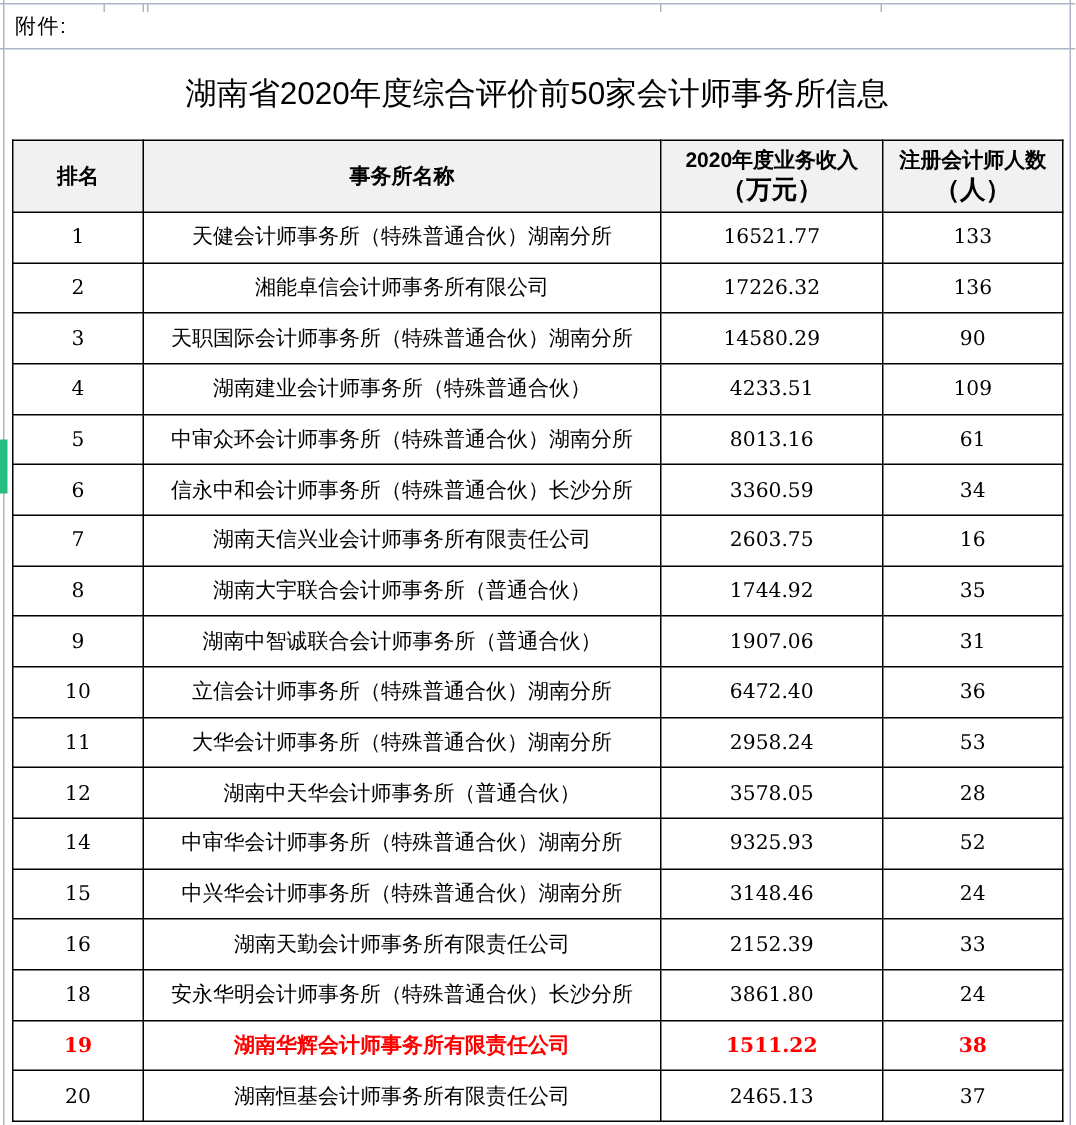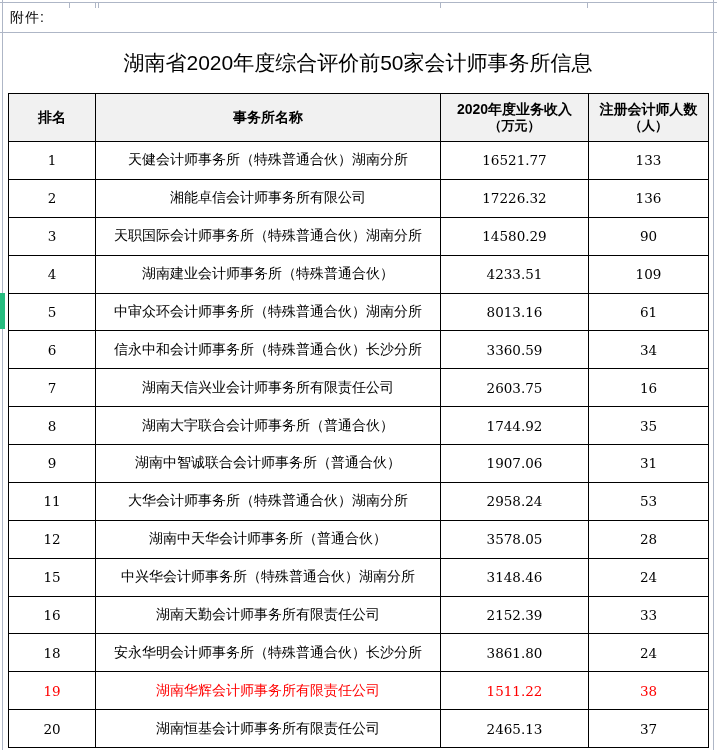--- a/index.html
+++ b/index.html
@@ -74,34 +74,34 @@
   .firm-table thead tr {
     height: 48px;
     background: var(--header_bg, #f1f1f1);
   }
   .firm-table th {
     font-size: 14px;
     font-weight: bold;
   }
   .firm-table th .sub-line {
     display: block;
-    font-size: 13px;
+    font-size: 17px;
     font-weight: bold;
     line-height: 1.25;
   }
   .firm-table th .main-line {
     display: block;
     line-height: 1.25;
   }
   .firm-table tbody tr { height: 30.35px; }
   .firm-table td { font-size: 14px; }
   .firm-table td.num { font-family: "DejaVu Serif", serif; font-size: 13.5px; }
   .firm-table tr.highlight td {
     color: var(--highlight_text, #ff0000);
-    font-weight: normal;
+    font-weight: bold;
   }
 </style>
 </head>
 <body>
 
 <div class="gridline gl-top"></div>
 <div class="gridline gl-row2"></div>
 <div class="gridline gl-left"></div>
 <div class="gridline gl-right"></div>
 <div class="gridline gl-stub-a"></div>
@@ -190,30 +190,42 @@
     <td class="num">1744.92</td>
     <td class="num">35</td>
   </tr>
       <tr>
     <td class="num">9</td>
     <td>湖南中智诚联合会计师事务所（普通合伙）</td>
     <td class="num">1907.06</td>
     <td class="num">31</td>
   </tr>
       <tr>
+    <td class="num">10</td>
+    <td>立信会计师事务所（特殊普通合伙）湖南分所</td>
+    <td class="num">6472.40</td>
+    <td class="num">36</td>
+  </tr>
+      <tr>
     <td class="num">11</td>
     <td>大华会计师事务所（特殊普通合伙）湖南分所</td>
     <td class="num">2958.24</td>
     <td class="num">53</td>
   </tr>
       <tr>
     <td class="num">12</td>
     <td>湖南中天华会计师事务所（普通合伙）</td>
     <td class="num">3578.05</td>
     <td class="num">28</td>
+  </tr>
+      <tr>
+    <td class="num">14</td>
+    <td>中审华会计师事务所（特殊普通合伙）湖南分所</td>
+    <td class="num">9325.93</td>
+    <td class="num">52</td>
   </tr>
       <tr>
     <td class="num">15</td>
     <td>中兴华会计师事务所（特殊普通合伙）湖南分所</td>
     <td class="num">3148.46</td>
     <td class="num">24</td>
   </tr>
       <tr>
     <td class="num">16</td>
     <td>湖南天勤会计师事务所有限责任公司</td>

